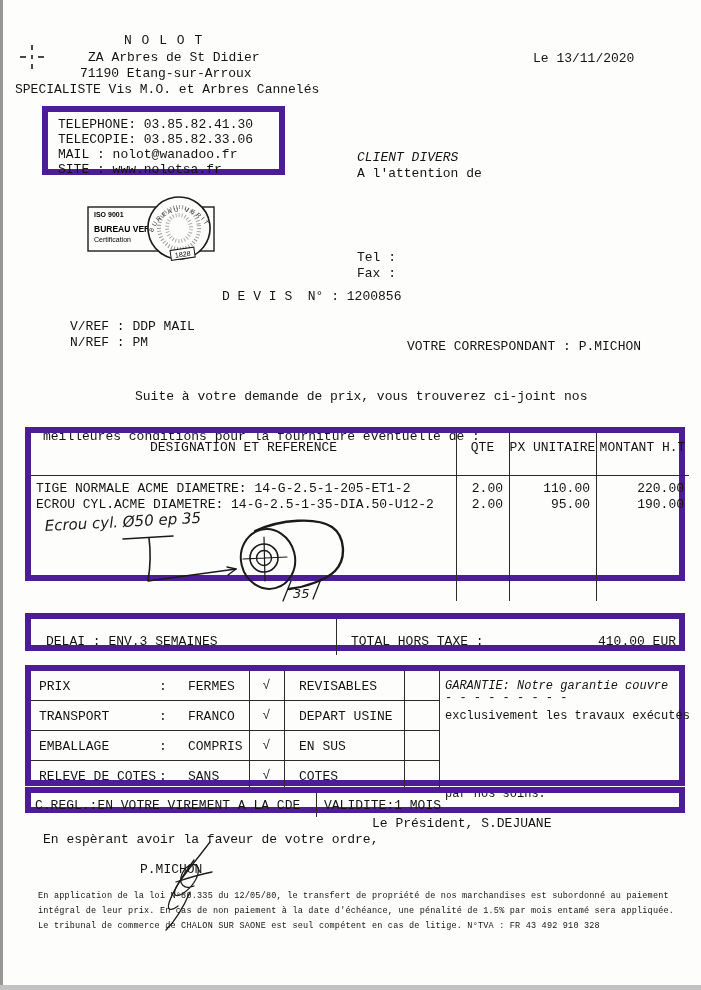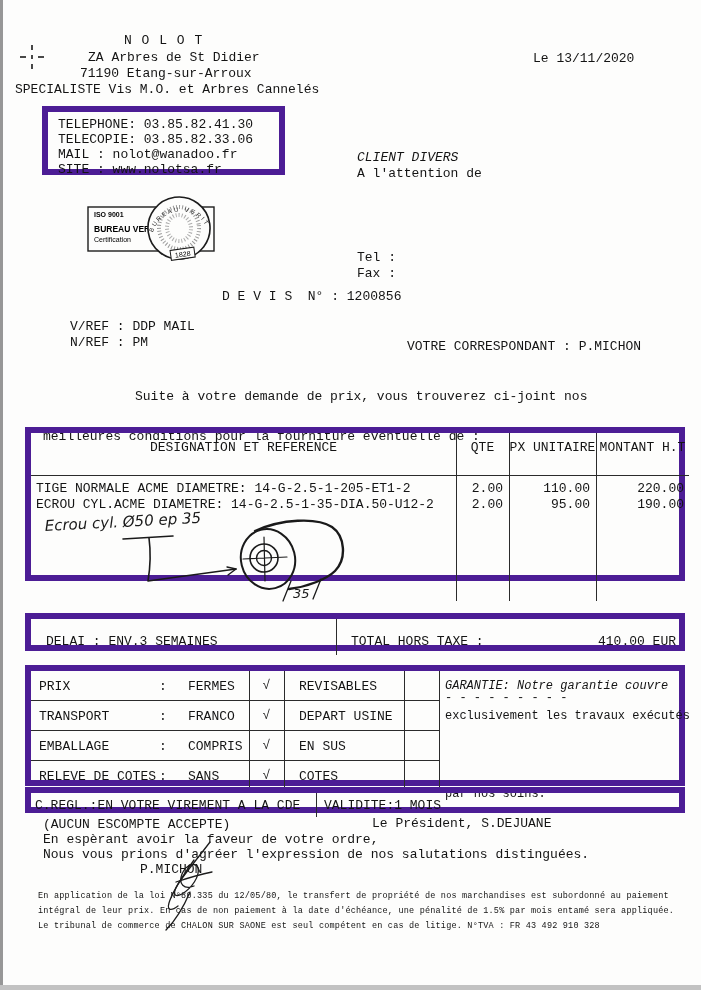--- a/index.html
+++ b/index.html
@@ -187,23 +187,21 @@
       <div class="abs" style="left:6px; top:68px;margin-top:48px;">par nos soins.</div>
     </div>
   </div>
 
   <div class="box" style="left:25px; top:787px; width:660px; height:26px;">
     <div class="vline" style="left:285px; top:0; height:24px;"></div>
     <div class="abs" style="left:4px; top:5px;">C.REGL.:EN VOTRE VIREMENT A LA CDE</div>
     <div class="abs" style="left:293px; top:5px;">VALIDITE:1 MOIS</div>
   </div>
 
-  <div class="abs" style="left:43px; top:817px;">(AUCUN ESCOMPTE ACCEPTE)</div>
   <div class="abs" style="left:43px; top:832px;">En espèrant avoir la faveur de votre ordre,</div>
-  <div class="abs" style="left:43px; top:847px;">Nous vous prions d'agréer l'expression de nos salutations distinguées.</div>
   <div class="abs" style="left:140px; top:862px;">P.MICHON</div>
   <div class="abs" style="left:372px; top:816px;text-align:center;">Le Président, S.DEJUANE</div>
 
   <svg style="left:148px; top:838px; z-index:3;" width="90" height="95" viewBox="0 0 90 95">
     <g fill="none" stroke="#1c1c1c" stroke-width="1.3" stroke-linecap="round">
       <path d="M 62 4 C 50 20 38 34 30 46 C 24 56 26 60 34 56 C 44 50 52 38 50 30 C 48 24 38 26 34 36 C 30 46 36 52 46 48"></path>
       <path d="M 46 22 C 36 36 26 52 22 62 C 18 72 22 74 30 68"></path>
       <path d="M 28 44 C 40 40 54 36 64 34"></path>
       <path d="M 42 54 C 36 68 28 82 18 92"></path>
     </g>

